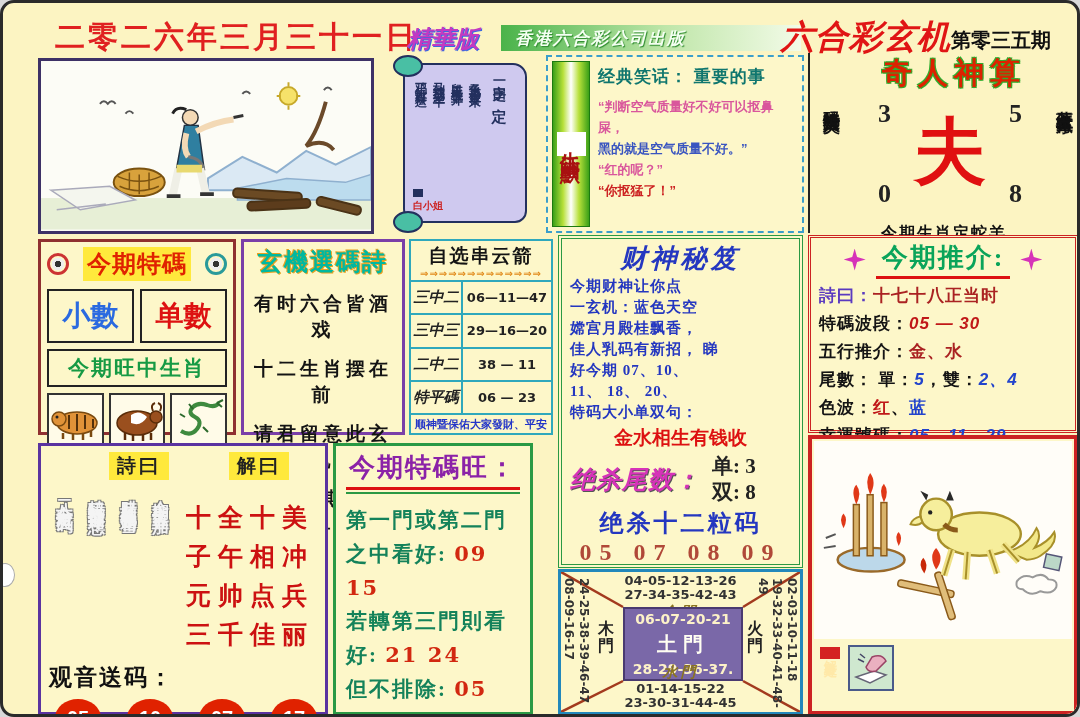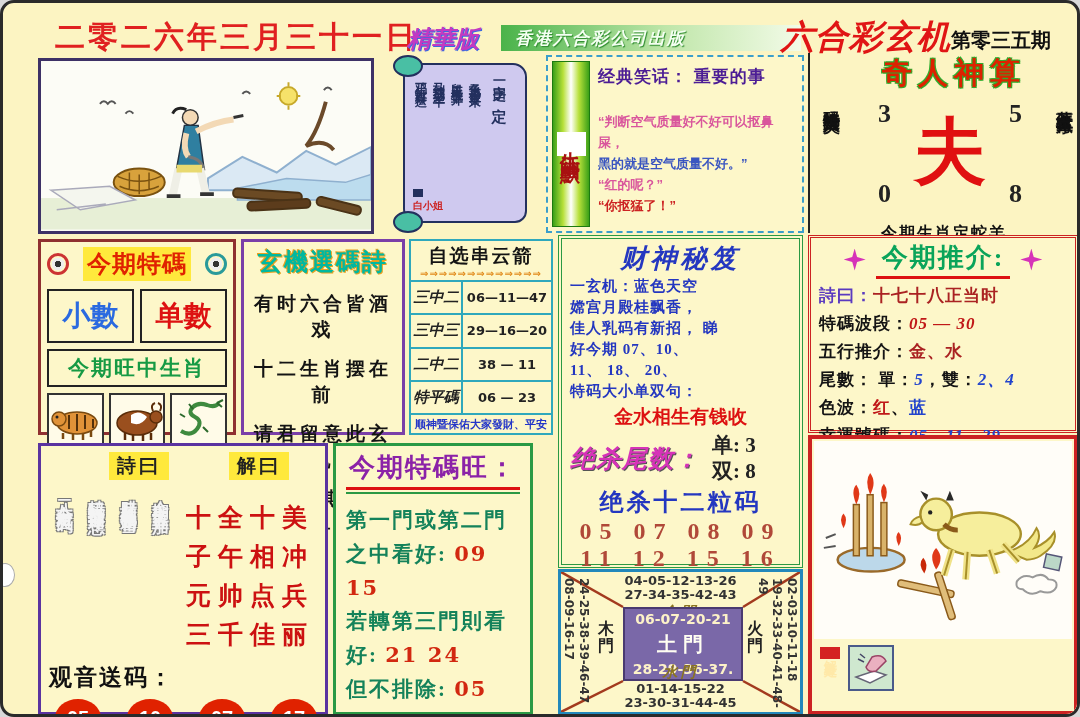--- a/index.html
+++ b/index.html
@@ -37,21 +37,21 @@
   .scroll-line{margin-left:1px;}
   .scroll-sign{position:absolute;left:8px;bottom:8px;font:bold 10px "Liberation Sans",sans-serif;color:#c22;}
   .sign-sq{display:block;width:10px;height:8px;background:#23305e;margin-bottom:2px;}
 
   
   .humor{left:543px;top:52px;width:258px;height:178px;border:2px dashed #3b9ecb;background:#fdf7c9;display:flex;padding:4px;}
   .humor-bar{width:38px;height:100%;background:linear-gradient(90deg,#3aa018,#b7e03a 28%,#ffffff 50%,#b7e03a 72%,#3aa018);
     border:1px solid #1c7a10;display:flex;align-items:center;justify-content:center;}
   .humor-bar-label{font:bold 20px "Liberation Serif",serif;color:#a81111;letter-spacing:4px;background:#fff;padding:4px 1px;}
   .humor-main{flex:1;padding:4px 2px 0 8px;}
-  .humor-title{font:bold 17px "Liberation Sans",sans-serif;color:#4c1d95;margin-bottom:23px;letter-spacing:1px;}
+  .humor-title{font:bold 17px "Liberation Sans",sans-serif;color:#0f766e;margin-bottom:8px;letter-spacing:1px;}
   .humor-line{font:bold 13px "Liberation Sans",sans-serif;line-height:21px;}
   .hl-pink{color:#d9569c;} .hl-blue{color:#3a55c0;} .hl-red{color:#cc2222;}
 
   
   .oracle{left:805px;top:50px;width:270px;height:180px;border-left:2px solid #222;padding-left:20px;}
   .oracle-title{text-align:center;font:bold 30px "Liberation Serif",serif;color:#dd2200;
     text-shadow:-1px -1px 0 #2fae2f,1px -1px 0 #2fae2f,-1px 1px 0 #2fae2f,1px 1px 0 #2fae2f;letter-spacing:6px;}
   .oracle-side{position:absolute;top:44px;font:bold 17px "Liberation Serif",serif;color:#111;height:120px;letter-spacing:1px;}
   .oracle-left{left:10px;} .oracle-right{right:2px;}
   .oracle-grid{position:absolute;left:60px;top:46px;width:160px;height:110px;}
@@ -107,21 +107,21 @@
   .kill12-row{text-align:center;font:bold 24px "Liberation Serif",serif;color:#b04838;letter-spacing:8px;line-height:27px;}
 
   
   .recommend{left:805px;top:232px;width:270px;height:198px;border:3px double #cc2222;background:#fdf7c9;padding:2px 8px;}
   .rec-titlerow{display:flex;align-items:center;justify-content:center;gap:10px;}
   .star4{width:22px;height:22px;background:#d633b8;
     clip-path:polygon(50% 0,61% 39%,100% 50%,61% 61%,50% 100%,39% 61%,0 50%,39% 39%);}
   .rec-title{font:bold 26px "Liberation Serif",serif;color:#0aa45a;letter-spacing:2px;border-bottom:3px solid #dd1111;padding:0 6px 1px 6px;}
   .rec-row{font:bold 17px "Liberation Serif",serif;color:#141414;margin-top:5px;letter-spacing:1px;white-space:nowrap;}
   .rec-red{color:#c01818;} .rec-blue{color:#2244cc;} .rec-darkred{color:#a22;} .rec-purple{color:#5a3ac0;}
-  .rec-num{font-style:italic;font-family:Liberation Serif, serif;}
+  .rec-num{font-style:italic;font-family:Liberation Sans, sans-serif;}
 
   
   .verse{left:35px;top:440px;width:290px;height:272px;border:3px solid #5a33a0;background:#fdf7c9;padding:6px 8px;}
   .verse-heads{display:flex;justify-content:space-between;padding:0 28px 0 60px;}
   .verse-chip{background:#ffe93c;font:bold 19px "Liberation Serif",serif;color:#222;padding:1px 8px;letter-spacing:3px;}
   .verse-body{display:flex;margin-top:6px;}
   .verse-cols{display:flex;gap:9px;padding-left:4px;}
   .verse-col{writing-mode:vertical-rl;text-orientation:upright;height:158px;
     font:bold 17px "Liberation Sans",sans-serif;color:#f4f4f4;letter-spacing:3px;
     text-shadow:-1px -1px 0 #777,1px -1px 0 #777,-1px 1px 0 #777,1px 1px 0 #777;}
@@ -342,20 +342,21 @@
       <div class="a-row">
         <div class="a-label">特平碼</div>
         <div class="a-val">06 — 23</div>
       </div>
     </div>
     <div class="arrow-footer">顺神暨保佑大家發財、平安</div>
   </div>
 
   <div class="abs fortune">
     <div class="fortune-title">财神秘笈</div>
+    <div class="fortune-line">今期财神让你点</div>
     <div class="fortune-line">一玄机：蓝色天空</div>
     <div class="fortune-line">嫦宫月殿桂飘香，</div>
     <div class="fortune-line">佳人乳码有新招，  睇</div>
     <div class="fortune-line">好今期 07、10、</div>
     <div class="fortune-line">11、 18、 20、</div>
     <div class="fortune-line">特码大小单双句：</div>
     <div class="fortune-gold">金水相生有钱收</div>
     <div class="kill-row">
       <div class="kill-label">绝杀尾数：</div>
       <div class="kill-vals">

